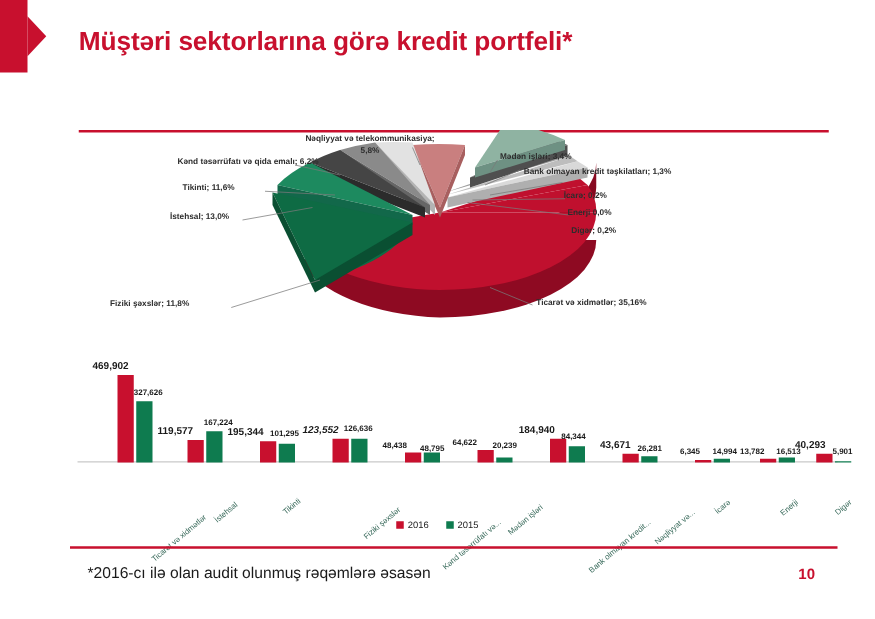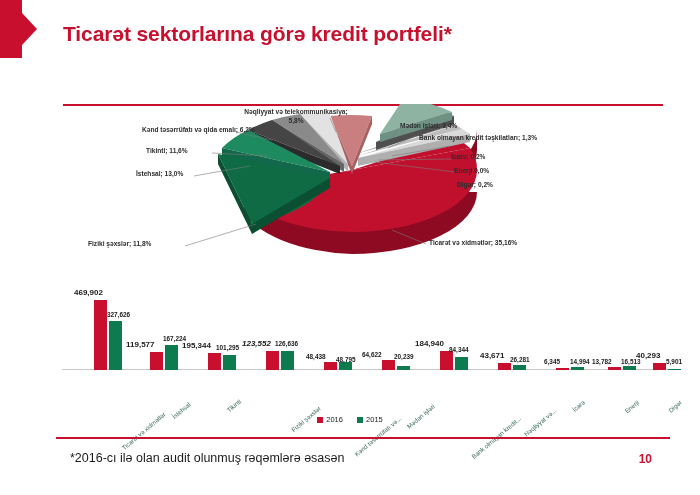--- a/index.html
+++ b/index.html
@@ -62,21 +62,21 @@
   .legend{
     position:absolute;left:0;top:415px;width:700px;text-align:center;font-size:7.5px;color:#222;
   }
   .legend span.sw{display:inline-block;width:6px;height:6px;margin-right:3px;vertical-align:-0.5px;}
   .legend .itm{margin:0 6px;}
 </style>
 </head>
 <body>
 
 <div class="left-bar"></div>
-<div class="slide-title">Ticarət sektorlarına görə kredit portfeli*</div>
+<div class="slide-title">Müştəri sektorlarına görə kredit portfeli*</div>
 <div class="title-rule"></div>
 
 <div class="pie-area">
   <svg width="700" height="175" viewBox="0 0 700 175">
     <defs>
       <linearGradient id="redSide" x1="0" y1="0" x2="0" y2="1">
         <stop offset="0" stop-color="#8E0A22"></stop>
           <stop offset="1" stop-color="#6E0819"></stop>
       </linearGradient>
     </defs>

